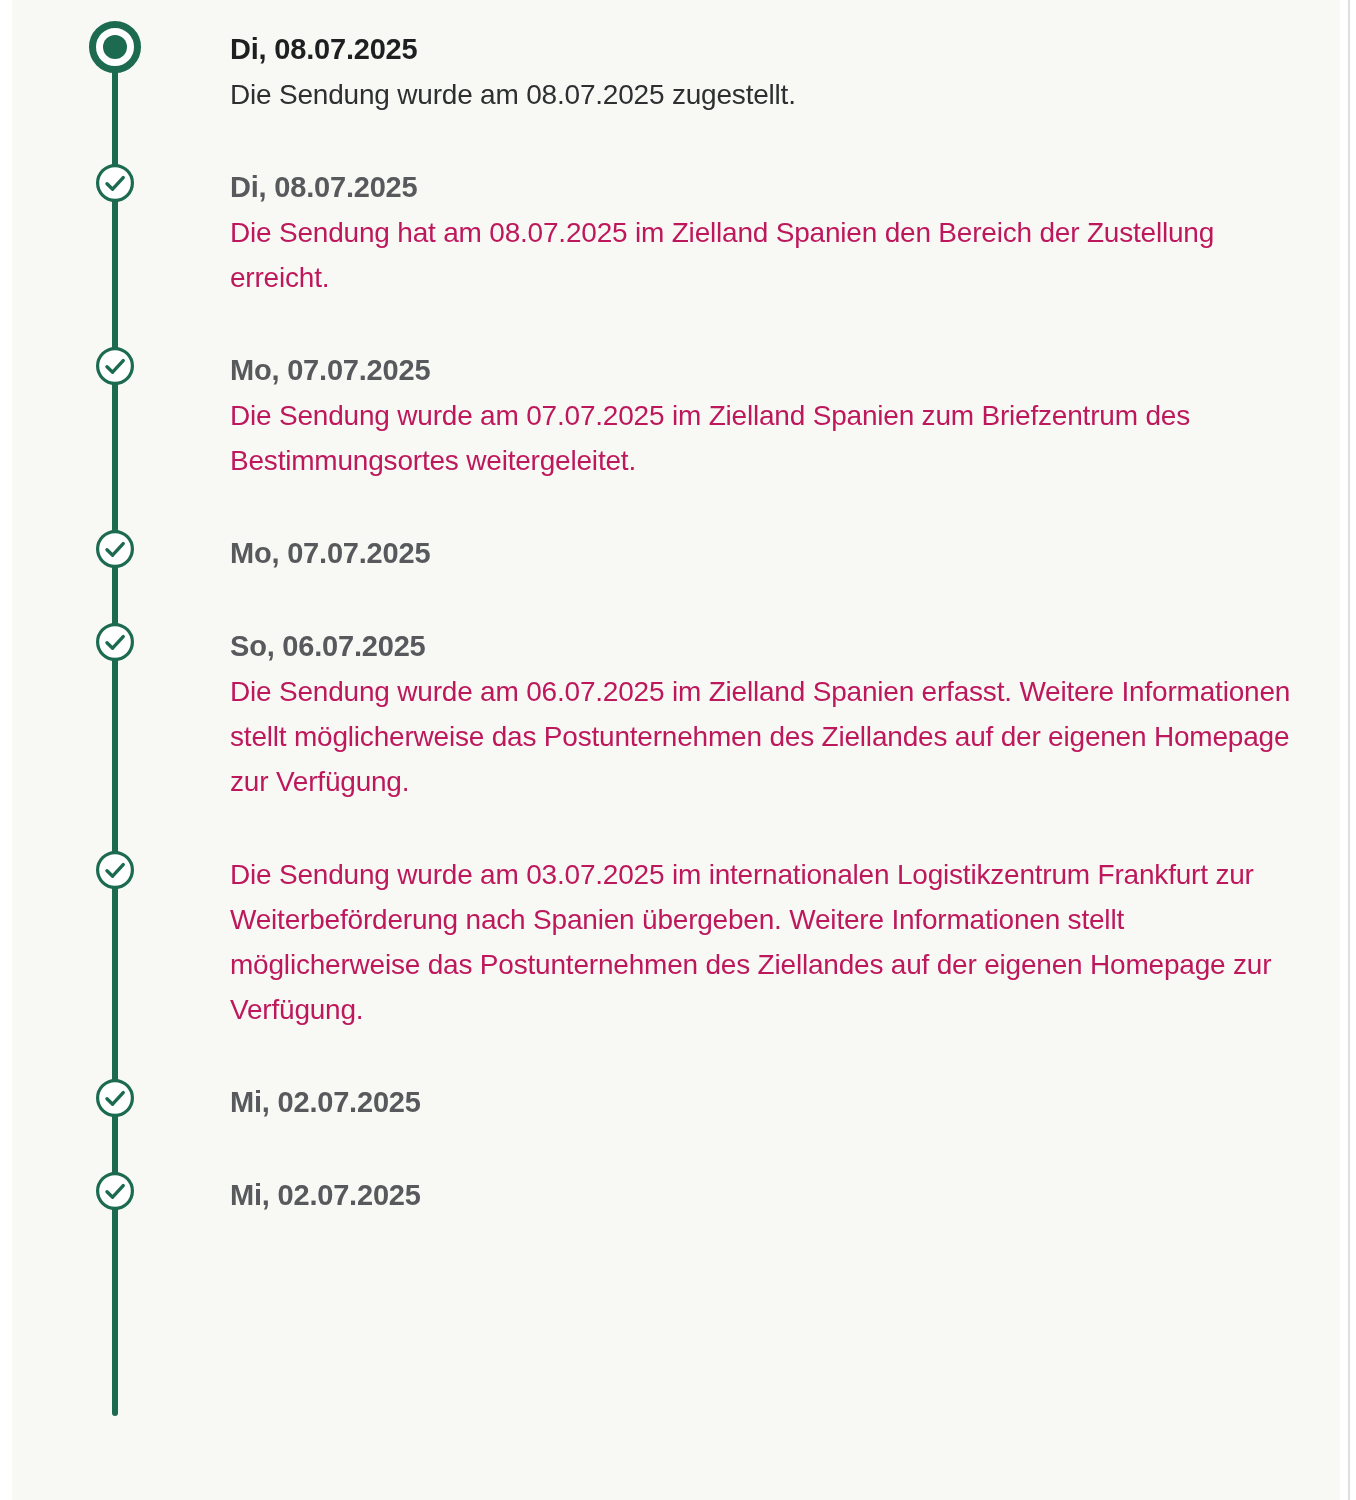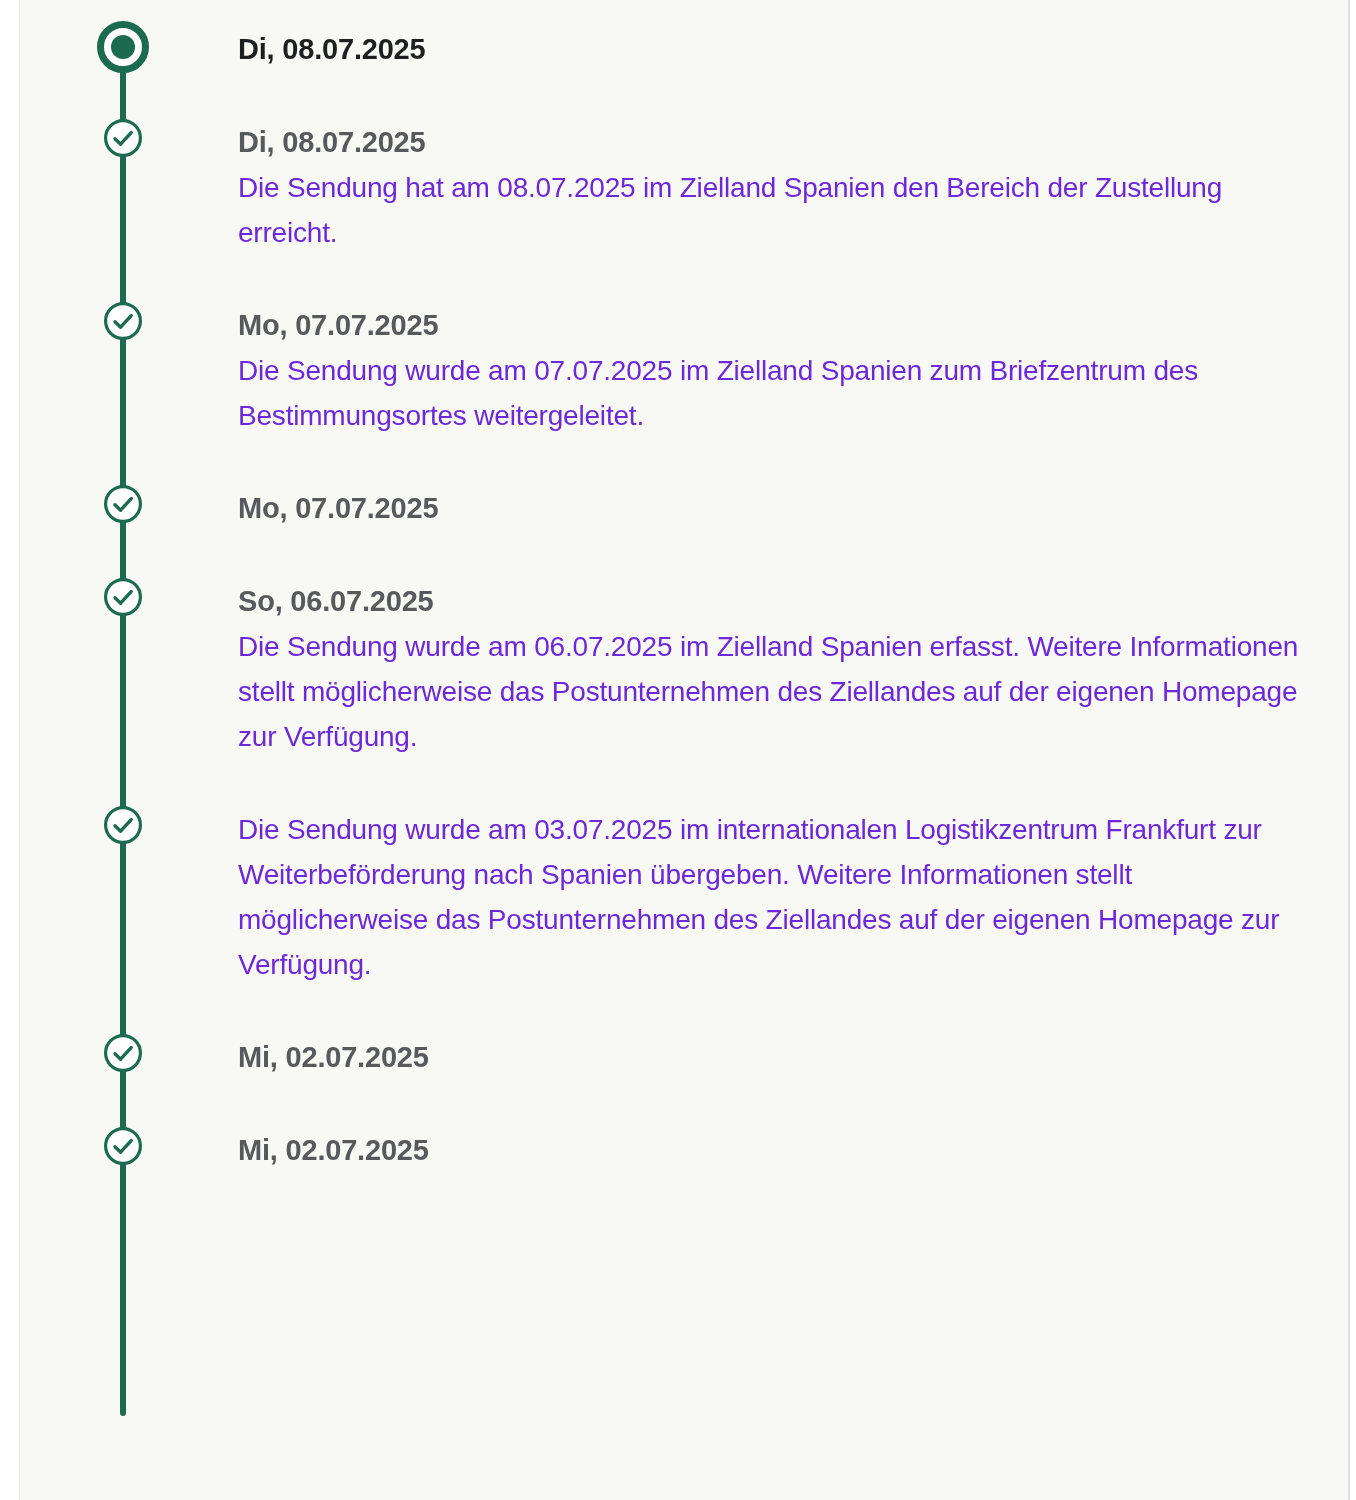--- a/index.html
+++ b/index.html
@@ -10,36 +10,36 @@
   }
   .left-gutter {
     position:absolute; left:0; top:0; width:19px; height:1500px;
     background:#ffffff; border-right:1px solid #e7e7e3;
   }
   .right-divider {
     position:absolute; left:1348px; top:0; width:2px; height:1500px;
     background:#dededa;
   }
   .panel {
-    position:absolute; left:20px; top:0; width:1328px; height:1500px;
+    position:absolute; left:12px; top:0; width:1328px; height:1500px;
     background:#f8f9f4;
   }
   .timeline { position:relative; padding-top:27px; width:100%; height:100%; box-sizing:border-box; }
   .tl-line {
     position:absolute; left:100px; top:47px; width:6px; height:1369px;
     background:#1c6b50; border-radius:3px; z-index:0;
   }
   .event { position:relative; padding-left:218px; margin:0 40px 48px 0; z-index:1; }
   .event .title {
     font-size:29px; font-weight:700; line-height:45px;
     letter-spacing:-0.2px; color:#57595c;
   }
   .event .body {
     font-size:28px; font-weight:400; line-height:45px;
-    letter-spacing:-0.2px; color:#6d28d9; max-width:1085px;
+    letter-spacing:-0.2px; color:#be185d; max-width:1085px;
   }
   .event.current .title { color:#1d1f21; }
   .event.current .body  { color:#2d2f31; }
 
   .marker { position:absolute; display:block; z-index:2; }
   .marker.small { left:83px; top:-2px; width:40px; height:40px; }
   .marker.big {
     left:77px; top:-6px; width:52px; height:52px; box-sizing:border-box;
     border:7px solid #1c6b50; border-radius:50%; background:#ffffff;
     display:flex; align-items:center; justify-content:center;
@@ -55,20 +55,21 @@
 
 <div class="panel">
   <div class="timeline">
     <div class="tl-line" style="top: 47px; height: 1369px;"></div>
 
     <div class="event current">
       <span class="marker big">
           <span class="dot"></span>
         </span>
       <div class="title">Di, 08.07.2025</div>
+      <div class="body">Die Sendung wurde am 08.07.2025 zugestellt.</div>
     </div>
 
     <div class="event done">
       <span class="marker small">
         <svg width="40" height="40" viewBox="0 0 40 40">
             <circle cx="20" cy="20" r="17.4" fill="#ffffff" stroke="#1c6b50" stroke-width="3.2"></circle>
             <path d="M12 20.8 L17.6 26.2 L28.2 14.6" fill="none" stroke="#1c6b50" stroke-width="3.4" stroke-linecap="round" stroke-linejoin="round"></path>
           </svg>
       </span>
       <div class="title">Di, 08.07.2025</div>

